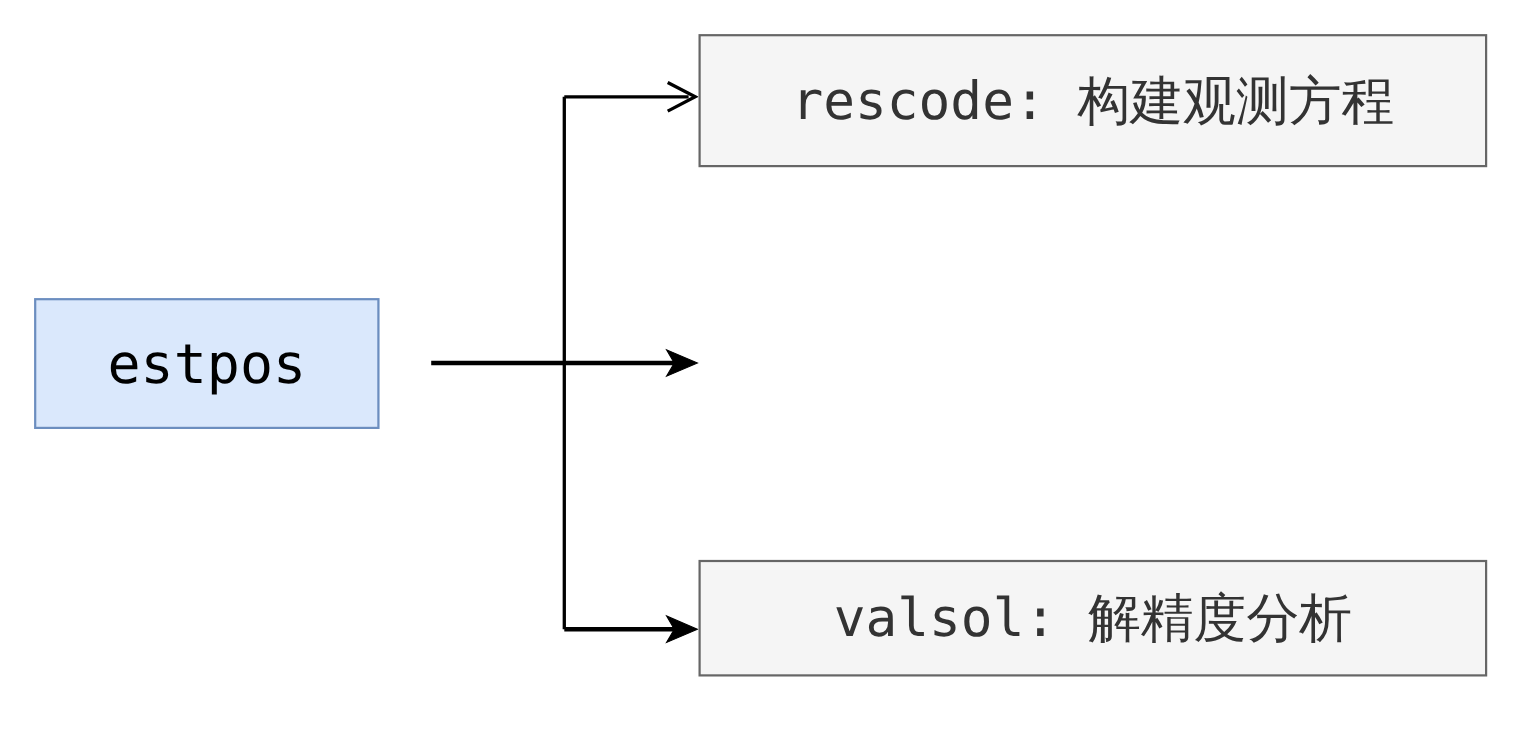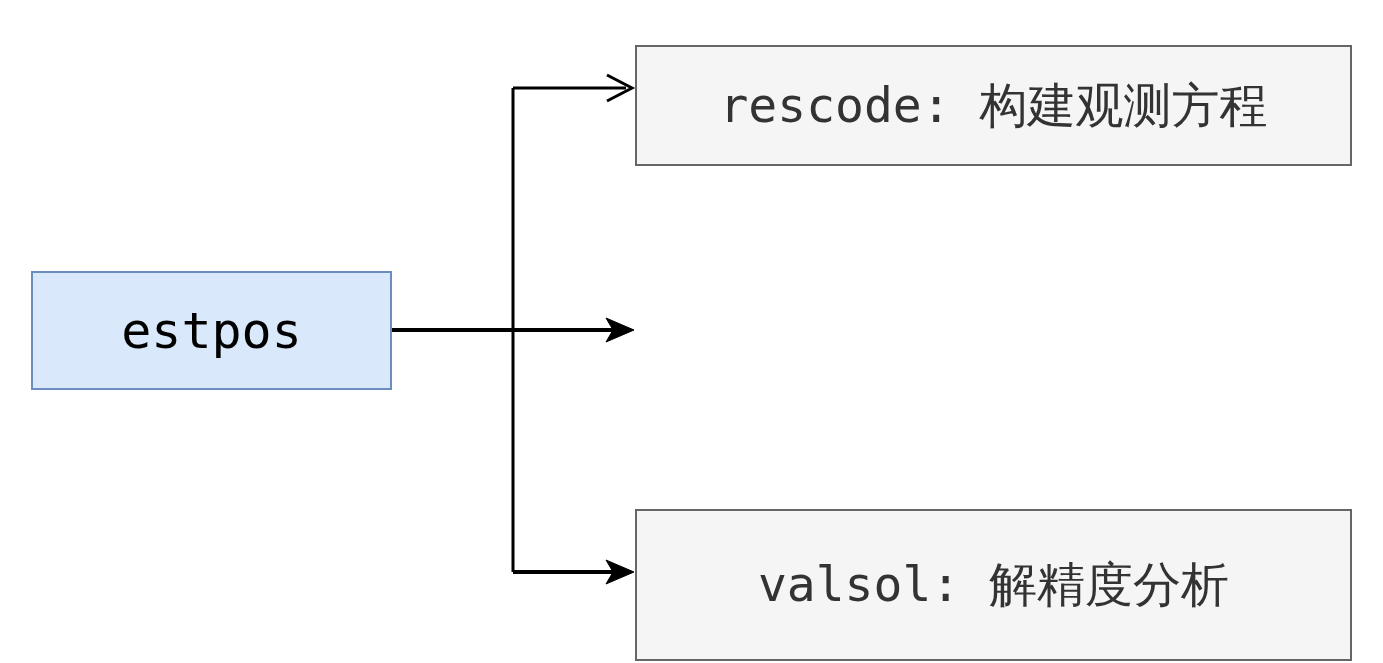--- a/index.html
+++ b/index.html
@@ -20,39 +20,39 @@
     box-sizing: border-box;
     display: flex;
     align-items: center;
     justify-content: center;
     text-align: center;
     white-space: nowrap;
   }
   .node-root {
     left: 31px;
     top: 271px;
-    width: 361px;
+    width: 314px;
     height: 119px;
     background: var(--root-fill, #dae8fc);
     border: 2px solid var(--root-border, #6c8ebf);
     color: var(--root-text, #000000);
     font-size: 50px;
   }
   .node-target {
     left: 635px;
     width: 717px;
     height: 121px;
     background: var(--target-fill, #f5f5f5);
     border: 2px solid var(--target-border, #666666);
     color: var(--target-text, #333333);
     font-size: 48px;
   }
-  .node-target.t0 { top: 45px; }
+  .node-target.t0 { top: 31px; }
   .node-target.t1 { top: 269px; }
-  .node-target.t2 { top: 509px; height: 152px; }
+  .node-target.t2 { top: 509px; height: 106px; }
   svg.edges {
     position: absolute;
     left: 0;
     top: 0;
     width: 1383px;
     height: 663px;
     pointer-events: none;
   }
   svg.edges * {
     stroke: var(--arrow, #000000);

